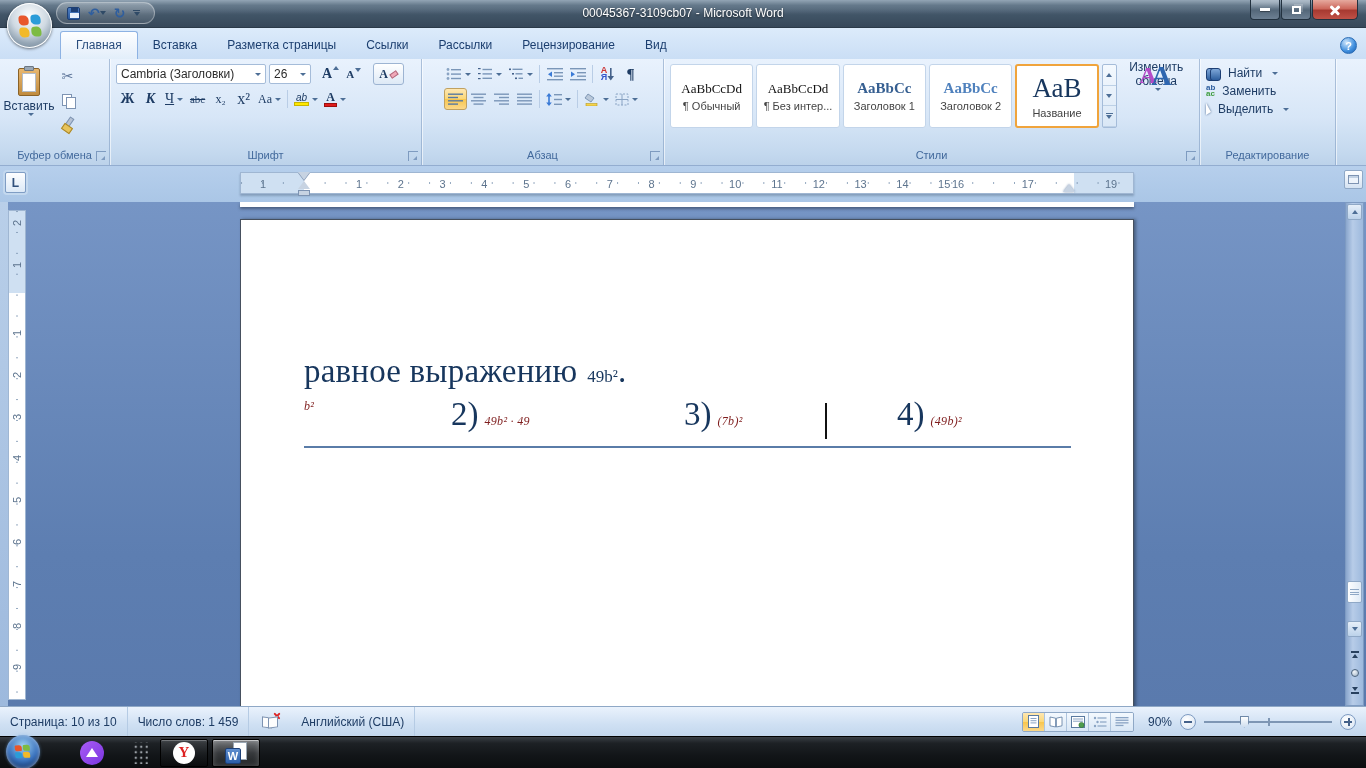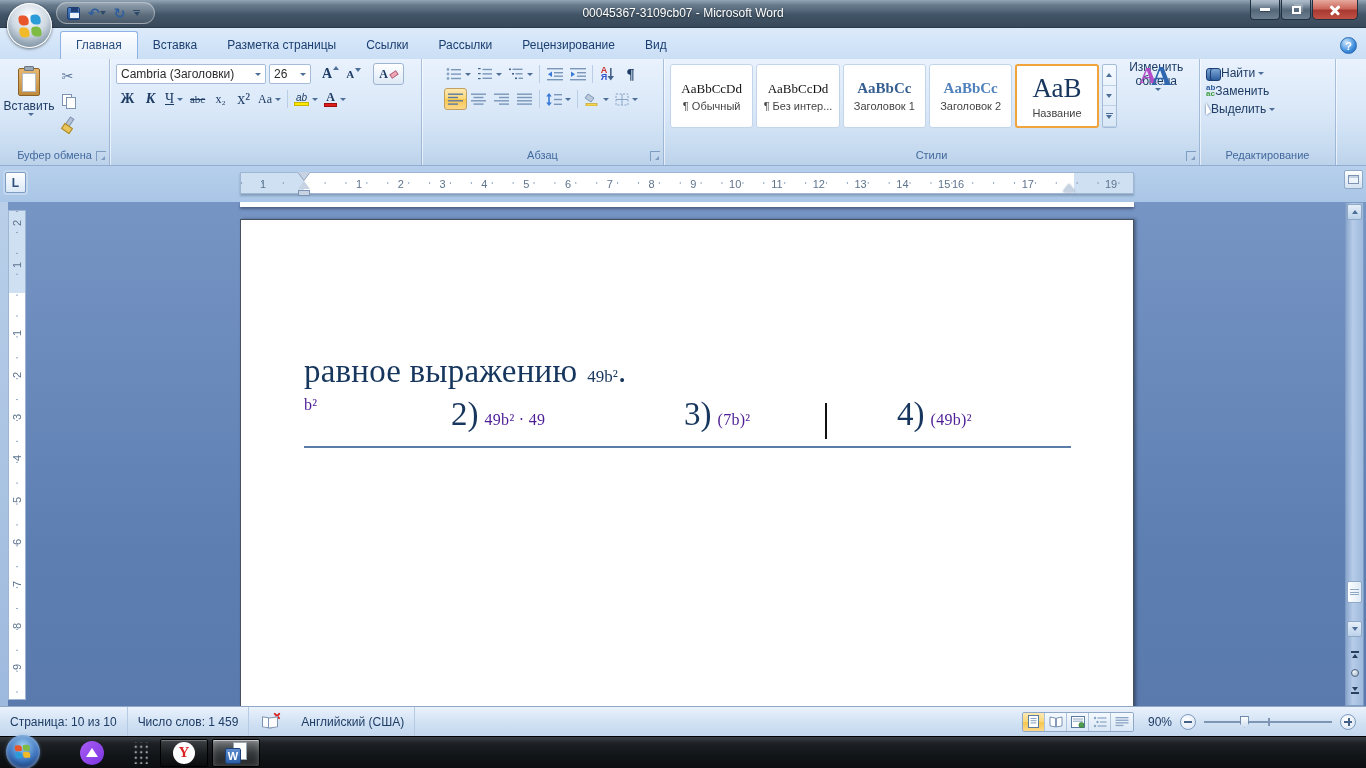--- a/index.html
+++ b/index.html
@@ -108,21 +108,21 @@
   .morebar{display:flex;flex-direction:column;align-items:center;gap:1px}
   .morebar i{width:7px;height:1.5px;background:#4d6e96;display:block}
   .chgstyles{width:74px;display:flex;flex-direction:column;align-items:center;padding-top:3px}
   .AAico{position:relative;height:30px;width:34px}
   .AAico .a1{position:absolute;left:0;top:2px;font-size:24px;font-weight:bold;color:#b44bc8;font-family:"Liberation Serif",serif}
   .AAico .a2{position:absolute;left:12px;top:0;font-size:28px;font-weight:bold;color:#2e66b0;font-family:"Liberation Serif",serif}
   .chg-lbl{font-size:12px;color:#1e3c64;text-align:center;line-height:14px;display:flex;align-items:center;flex-wrap:wrap;justify-content:center}
 
   
   .g-edit .gbody{flex-direction:column;gap:4px;padding-top:7px}
-  .editrow{display:flex;align-items:center;gap:0;font-size:12px;color:#1e3c64}
+  .editrow{display:flex;align-items:center;gap:7px;font-size:12px;color:#1e3c64}
   .binoc{position:relative;width:15px;height:11px}
   .binoc::before,.binoc::after{content:"";position:absolute;top:0;width:9px;height:11px;background:linear-gradient(#7ea7d8,#2d5e9e);border:1px solid #1d3f74;border-radius:3px}
   .binoc::before{left:0}.binoc::after{right:0}
   .replico{display:flex;flex-direction:column;line-height:6px;font-size:8px;font-weight:bold}
   .replico .r1{color:#2d5e9e}.replico .r2{color:#3f9d3f}
   .selarrow{width:0;height:0;border-left:5px solid #fff;border-top:9px solid transparent;border-bottom:3px solid transparent;filter:drop-shadow(0 0 1px #44618a)}
 
   
   .rulerrow{position:relative;height:36px;background:linear-gradient(#b6cfec,#aac6e6)}
   .tabsel{position:absolute;left:5px;top:6px;width:21px;height:21px;background:linear-gradient(#fdfeff,#dce9f7);border:1px solid #7f9dc4;border-radius:2px;display:flex;align-items:center;justify-content:center;font-size:12px;font-weight:bold;color:#30507c;box-shadow:0 0 0 2px #c3d8ee}
@@ -145,21 +145,21 @@
   .vruler .ticks{position:absolute;inset:0;background-image:radial-gradient(circle,#7a93b0 0.8px,transparent 1px);background-size:100% 20.9px;background-position:center 11px;opacity:.8}
   .vnum{position:absolute;left:1px;transform:rotate(-90deg);font-size:11px;color:#5d748e;width:14px;text-align:center}
   .prevpage{position:absolute;left:240px;top:0;width:894px;height:5px;background:#fff;box-shadow:0 2px 3px rgba(30,40,60,.5)}
   .page{position:absolute;left:240px;top:17px;width:894px;height:490px;background:#fff;border:1px solid #46505e;border-bottom:none;box-shadow:2px 0 3px rgba(20,30,45,.45)}
   .doc{position:relative;width:100%;height:100%;font-family:"Liberation Serif","DejaVu Serif",serif;color:#17365d}
   .h-line{position:absolute;left:63px;right:70px;font-size:33px;letter-spacing:.2px;white-space:nowrap}
   .h1{top:84px}.h2{top:133px}
   .h-expr{font-size:17px;letter-spacing:0;margin-left:10px}
   .opt{position:absolute;white-space:nowrap}
   .optnum{font-size:33px;color:#17365d}
-  .optexpr{font-size:16px;color:#4c1d95;margin-left:6px;letter-spacing:.3px}
+  .optexpr{font-size:12px;color:#7f1d1d;font-style:italic;margin-left:6px;letter-spacing:.3px}
   .optrow{top:176px}
   .o1{left:63px}.o2{left:210px}.o3{left:443px}.o4{left:656px}
   .caret{position:absolute;left:584px;top:183px;width:2px;height:36px;background:#111}
   .hrule{position:absolute;left:63px;top:226px;width:767px;height:2px;background:#5a7ca8}
 
   
   .vscroll{position:absolute;right:2px;top:0;bottom:0;width:19px;background:linear-gradient(90deg,#8aa6cd,#b7cce8 40%,#9db9dd);border:1px solid #7e9bc2}
   .sarrow{position:absolute;left:1px;right:1px;height:16px;display:flex;align-items:center;justify-content:center;background:linear-gradient(#e6eff9,#bcd2ea);border:1px solid #8fa8c6;border-radius:2px}
   .sa-up{top:1px}.sa-dn{top:418px}
   .sthumb{position:absolute;left:1px;right:1px;top:378px;height:22px;background:linear-gradient(90deg,#fdfeff,#dfeaf6);border:1px solid #8fa8c6;border-radius:2px;display:flex;flex-direction:column;align-items:center;justify-content:center;gap:1.5px}
@@ -362,20 +362,21 @@
           </div>
           <div class="rb">
             <span class="hl-ab">
                 <span class="ltr fA" style="font-size:12px;line-height:11px">A</span>
                 <span class="fc-bar"></span>
               </span>
               <span class="dd"></span>
           </div>
         </div>
       </div>
+      <div class="glabel"><span>Шрифт</span><span class="dl"></span></div>
     </div>
 
     <div class="rgroup g-par" style="width:242px">
       <div class="gbody">
         <div class="frow">
           <div class="rb">
             <svg class="mini" width="16" height="14" viewBox="0 0 16 14">
                 <circle cx="2" cy="2.5" r="1.4" fill="#8aa4c4"></circle>
                 <circle cx="2" cy="7" r="1.4" fill="#8aa4c4"></circle>
                 <circle cx="2" cy="11.5" r="1.4" fill="#8aa4c4"></circle>

